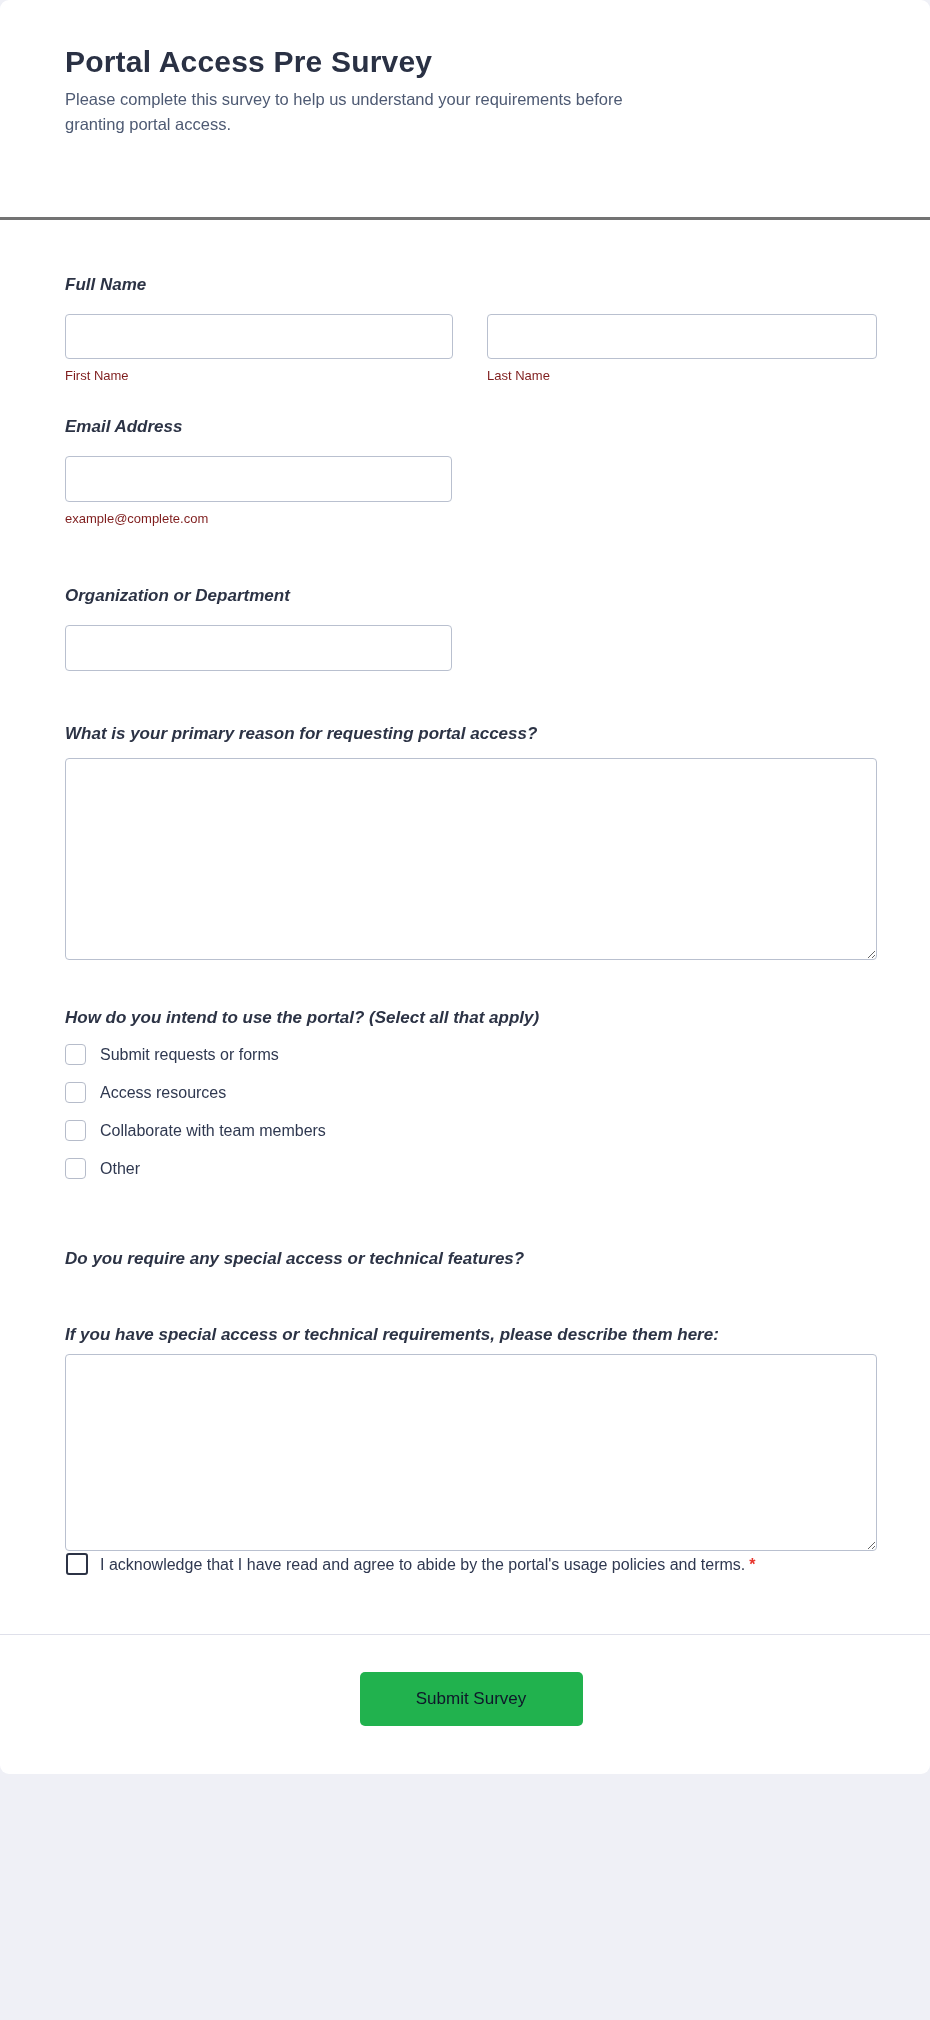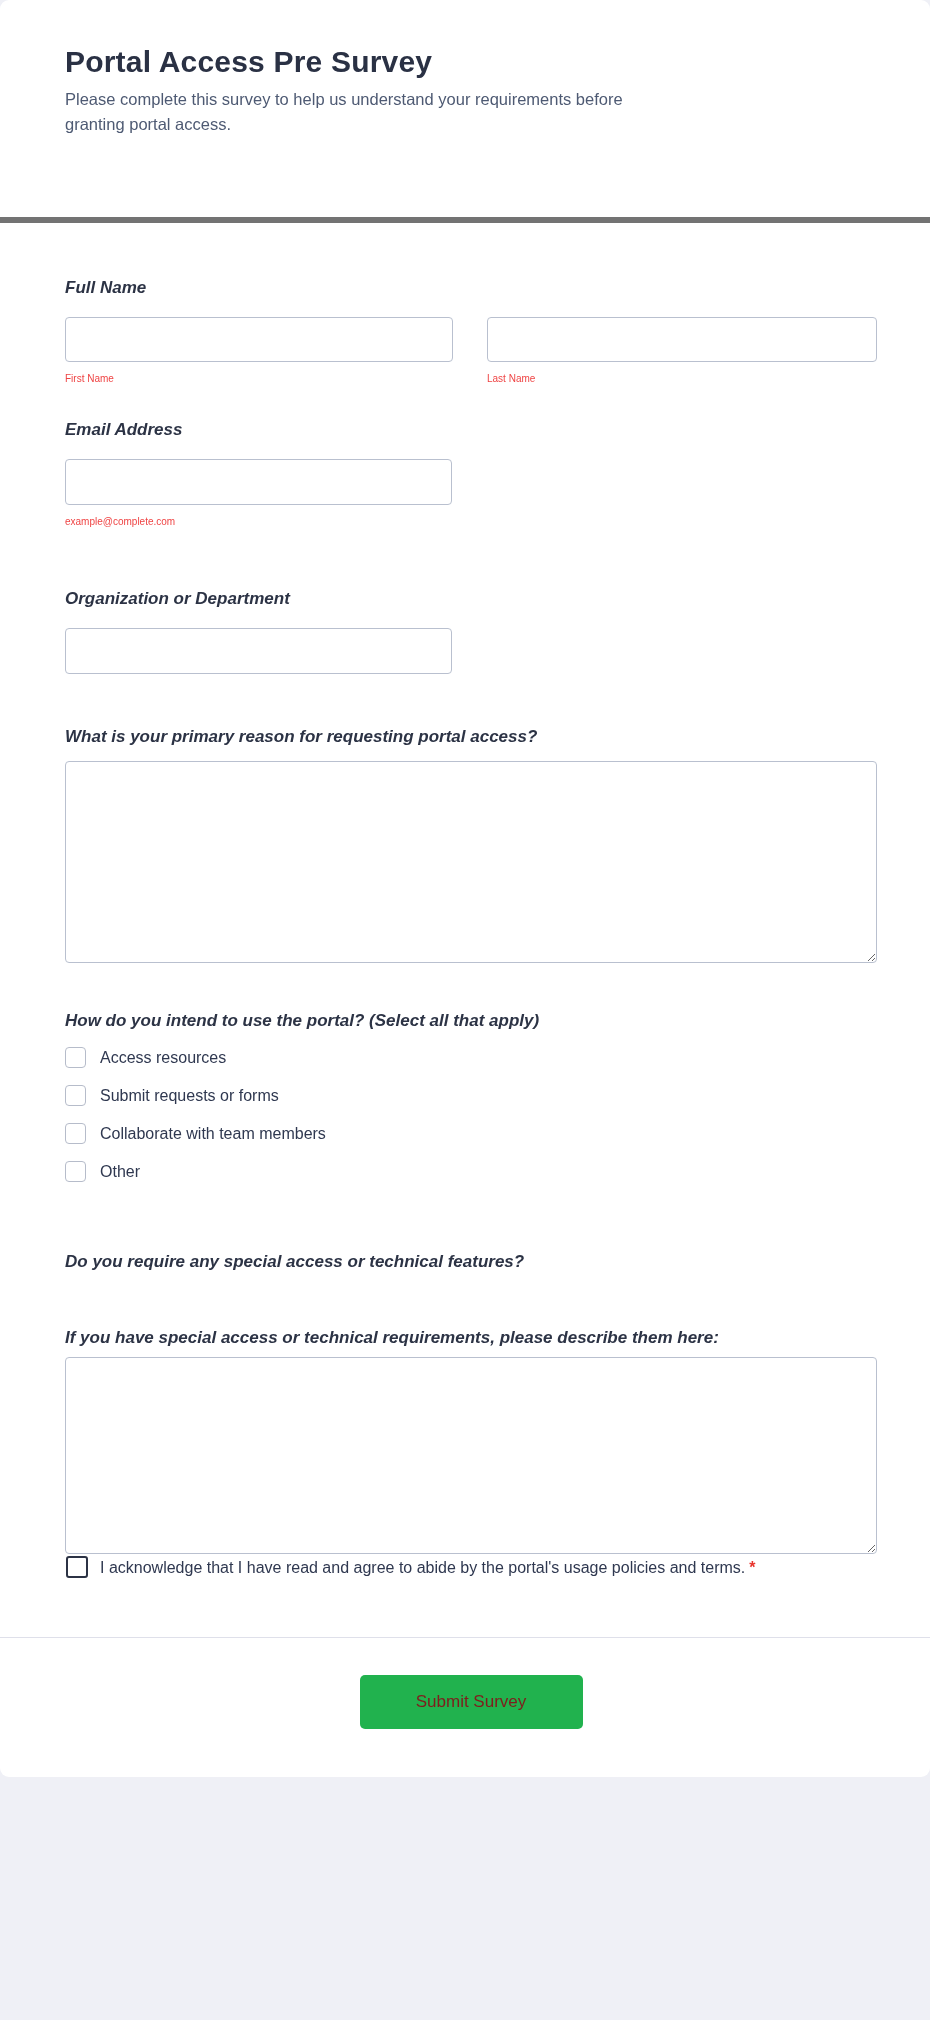--- a/index.html
+++ b/index.html
@@ -12,21 +12,21 @@
   .card {
     width: 930px;
     background: #ffffff;
     border-radius: 9px;
     margin-bottom: 8px;
     overflow: hidden;
   }
   
   .form-header {
     padding: 44px 65px 80px 65px;
-    border-bottom: 6px solid #737373;
+    border-bottom: 3px solid #737373;
   }
   .form-title {
     font-size: 30px;
     font-weight: 700;
     line-height: 36px;
     color: #2a3144;
     letter-spacing: 0.2px;
   }
   .form-subtitle {
     margin-top: 7px;
@@ -42,23 +42,23 @@
     display: block;
     font-size: 17px;
     font-weight: 600;
     line-height: 21px;
     color: #2c3345;
     font-style: italic;
   }
   .sub-label {
     display: block;
     margin-top: 9px;
-    font-size: 10px;
+    font-size: 13px;
     line-height: 16px;
-    color: #ef4444;
+    color: #7f1d1d;
   }
   input[type="text"], input[type="email"], textarea {
     font-family: "Liberation Sans", sans-serif;
     font-size: 15px;
     color: #2c3345;
     border: 1px solid #b9c0cf;
     border-radius: 4px;
     background: #fff;
     outline: none;
     padding: 6px 10px;
@@ -148,21 +148,21 @@
     border-top: 1px solid #dfe0ea;
   }
   .form-footer { padding: 37px 0 48px 0; text-align: center; }
   .submit-btn {
     display: inline-block;
     width: 223px;
     height: 54px;
     border: none;
     border-radius: 5px;
     background: #21b24e;
-    color: #7f1d1d;
+    color: #0f172a;
     font-family: "Liberation Sans", sans-serif;
     font-size: 17px;
     font-weight: 500;
     cursor: pointer;
   }
 </style>
 </head>
 <body>
 
 <div class="card">
@@ -207,25 +207,25 @@
       <label class="q-label">What is your primary reason for requesting portal access?</label>
       <textarea style=""></textarea>
     </div>
 
     
     <div class="section s-usage">
       <label class="q-label">How do you intend to use the portal? (Select all that apply)</label>
       <div class="option-list">
         <label class="option-row">
           <input class="cb" type="checkbox" style="">
+          <span class="option-text">Submit requests or forms</span>
+        </label>
+        <label class="option-row">
+          <input class="cb" type="checkbox" style="">
           <span class="option-text">Access resources</span>
-        </label>
-        <label class="option-row">
-          <input class="cb" type="checkbox" style="">
-          <span class="option-text">Submit requests or forms</span>
         </label>
         <label class="option-row">
           <input class="cb" type="checkbox" style="">
           <span class="option-text">Collaborate with team members</span>
         </label>
         <label class="option-row">
           <input class="cb" type="checkbox" style="">
           <span class="option-text">Other</span>
         </label>
       </div>

